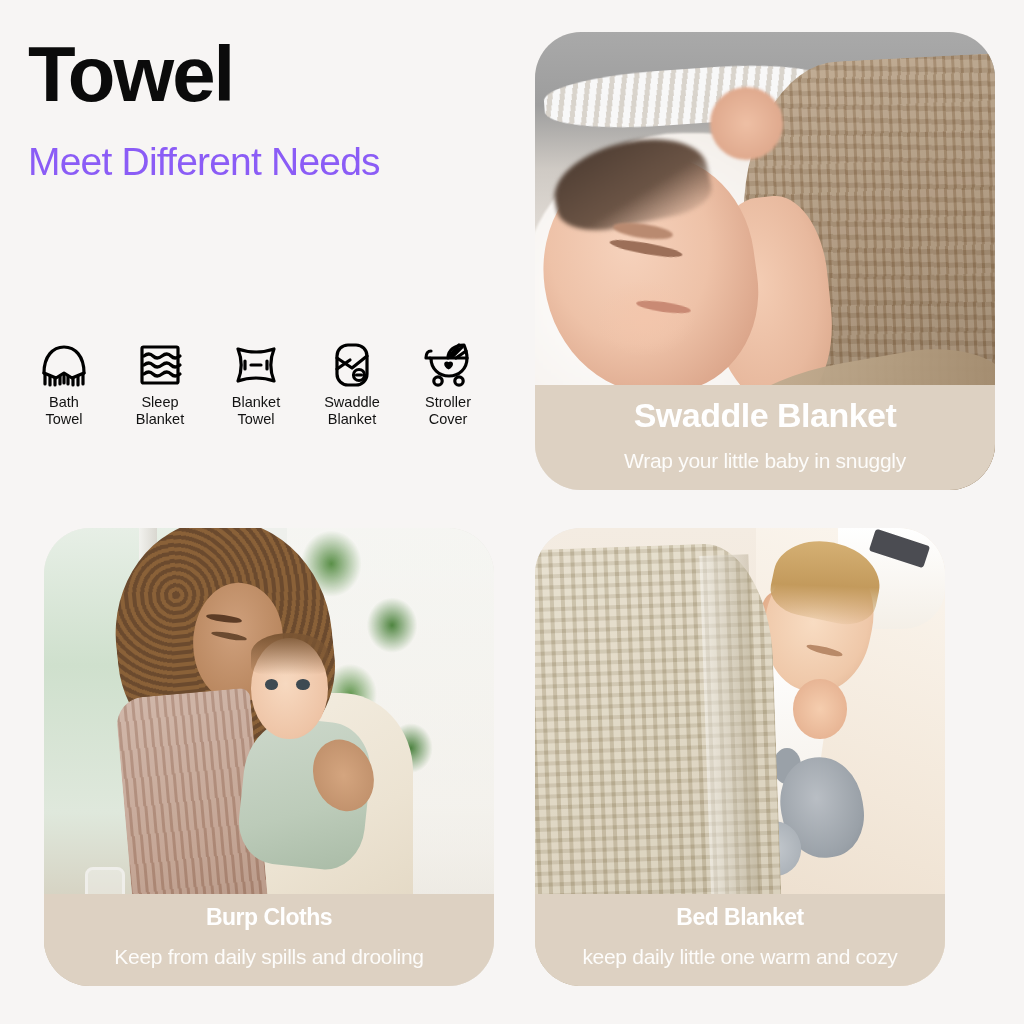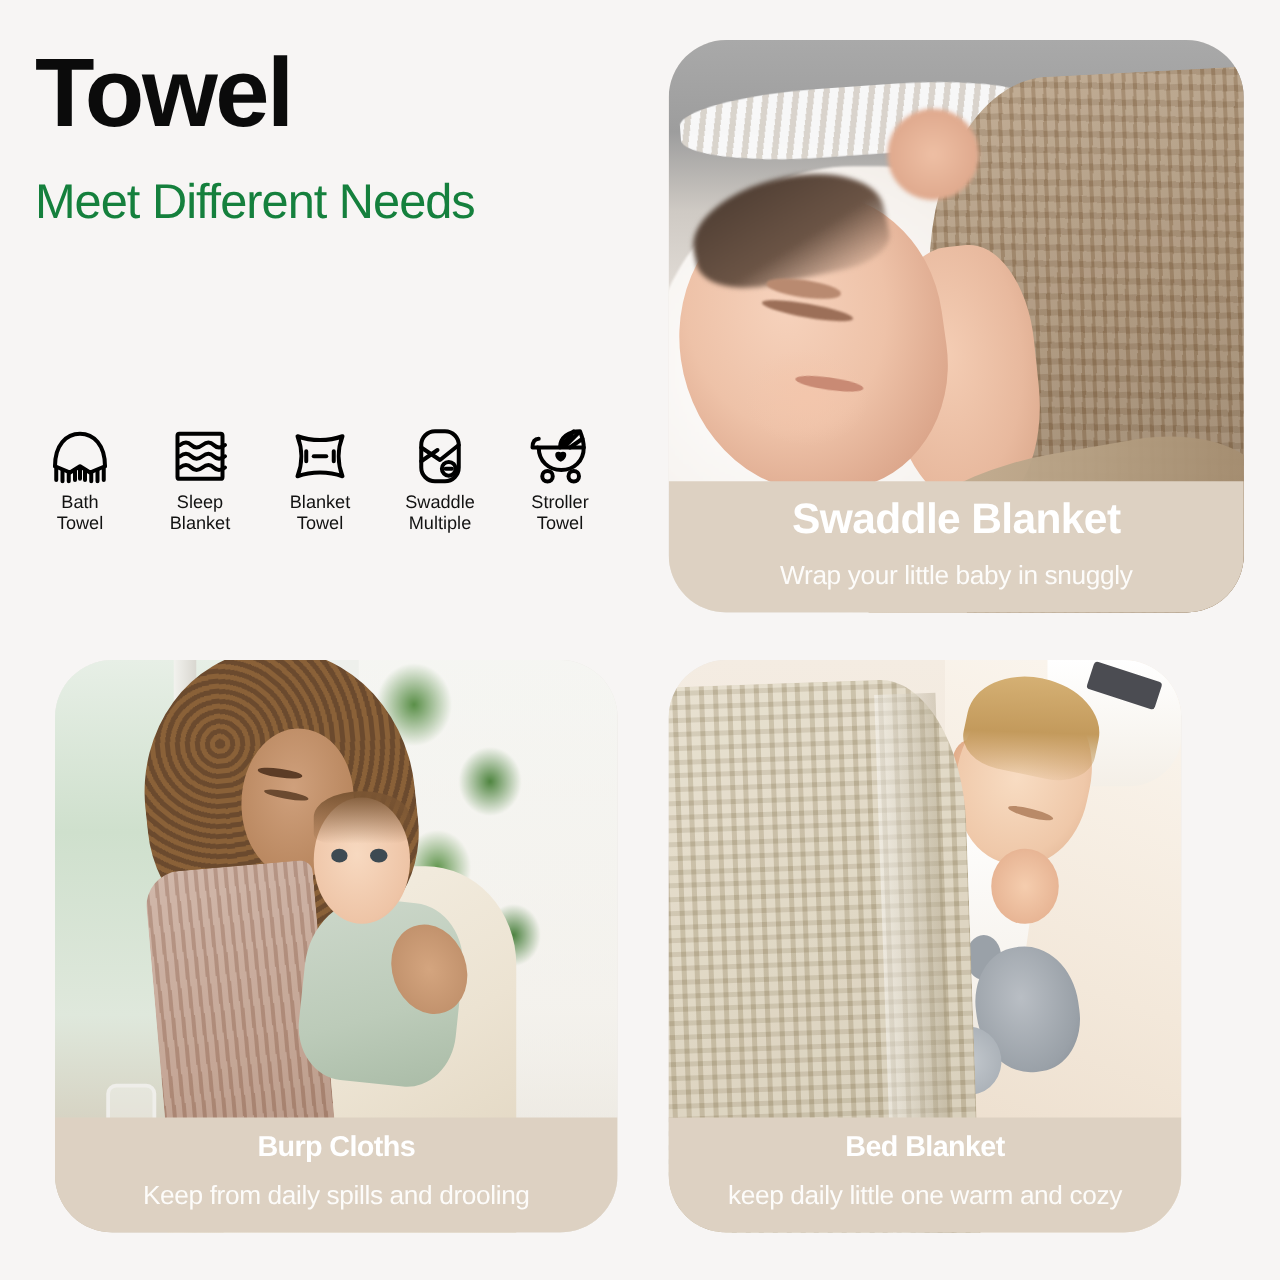--- a/index.html
+++ b/index.html
@@ -28,21 +28,21 @@
     letter-spacing:-2px;
     color:#0b0b0b;
   }
   .headline .line { display:block; }
 
   .subhead {
     margin-top:28px;
     font-size:39px;
     font-weight:400;
     letter-spacing:-0.8px;
-    color:#15803d;
+    color:#8b5cf6;
   }
 
   
   .icon-row {
     position:absolute;
     left:16px; top:340px;
     width:480px;
     display:flex;
     justify-content:flex-start;
     gap:0px;
@@ -394,37 +394,37 @@
       <span class="icon-glyph">
         <svg width="40" height="46" viewBox="0 0 40 46" fill="none" stroke="#000" stroke-width="3.2" stroke-linecap="round" stroke-linejoin="round">
           <rect x="5" y="3" width="30" height="40" rx="11"></rect>
           <path d="M5 16 L20 26 L35 14"></path>
           <path d="M5 27 L18 18"></path>
           <circle cx="27" cy="33" r="5.5"></circle>
           <path d="M24.5 33 h5"></path>
         </svg>
       </span>
       <span class="icon-label">Swaddle
-Multiple</span>
+Blanket</span>
     </div>
 
     <div class="icon-item">
       <span class="icon-glyph">
         <svg width="52" height="46" viewBox="0 0 52 46" fill="none" stroke="#000" stroke-width="3.2" stroke-linecap="round" stroke-linejoin="round">
           <path d="M8 16 H45 C45 27 37 34 27 34 C17 34 9 27 9 16"></path>
           <path d="M8 16 H4 C4 11 6 9 9 9"></path>
           <path d="M26 16 C26 8 33 3 42 3 C44 8 45 12 45 16"></path>
           <path d="M30 15 L40 5 M34 16 L44 9 M27 15 L37 3"></path>
           <circle cx="16" cy="39" r="4.2"></circle>
           <circle cx="37" cy="39" r="4.2"></circle>
           <path d="M23 22 c0 -2.4 3.6 -2.4 3.6 0 c0 -2.4 3.6 -2.4 3.6 0 c0 2.6 -3.6 4.6 -3.6 4.6 c0 0 -3.6 -2 -3.6 -4.6 z" fill="#000" stroke-width="1.6"></path>
         </svg>
       </span>
       <span class="icon-label">Stroller
-Towel</span>
+Cover</span>
     </div>
 
   </div>
 
   <div class="card card-tr">
     <div class="photo ph-tr">
       <div class="tr-fur"></div>
       <div class="tr-fur-edge"></div>
       <div class="tr-blanket"></div>
       <div class="tr-hand"></div>

